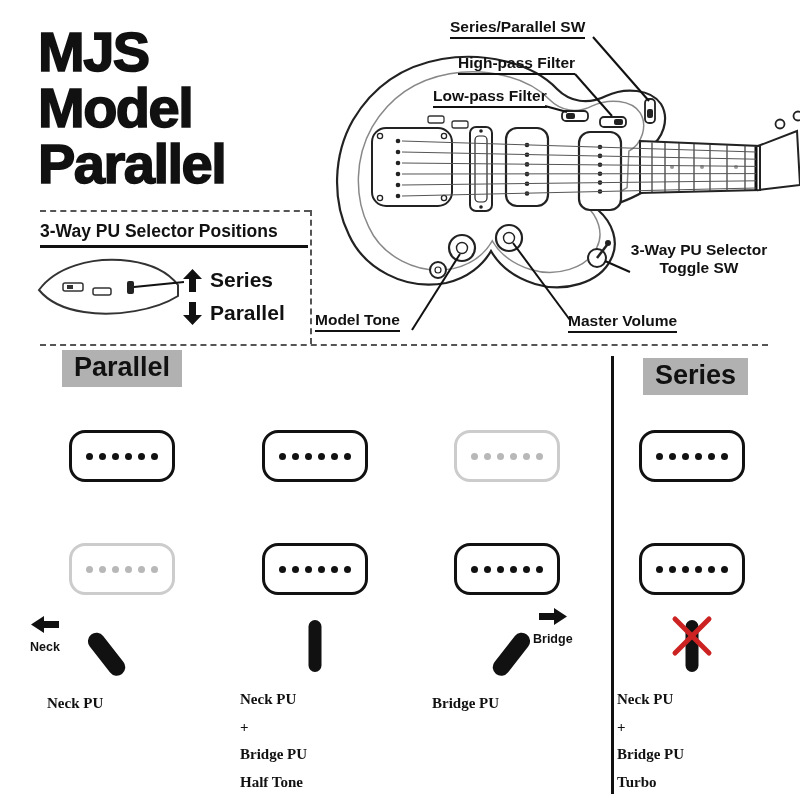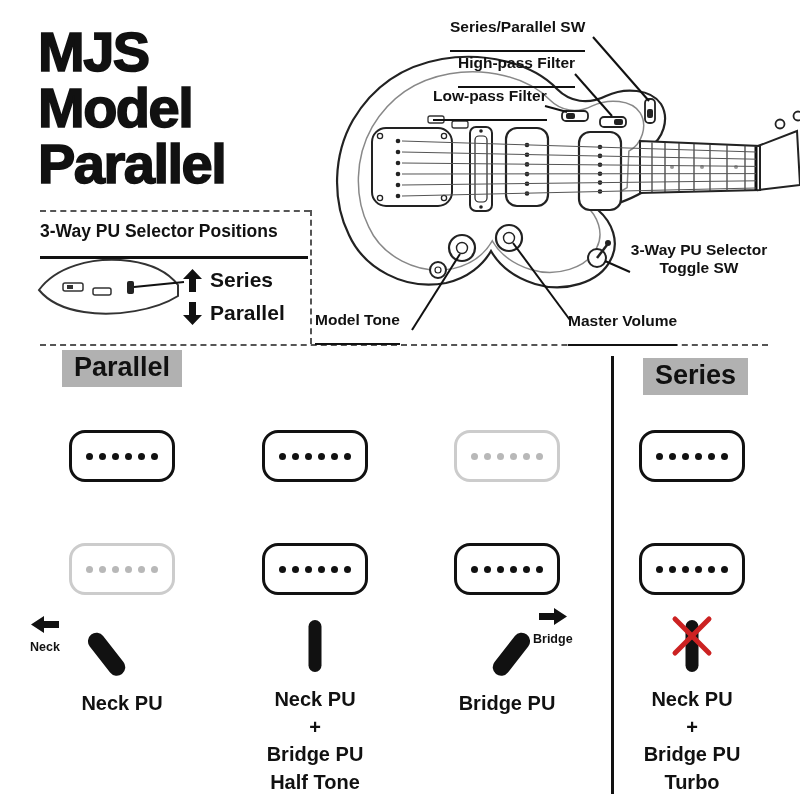--- a/index.html
+++ b/index.html
@@ -14,30 +14,30 @@
     position:absolute; left:38px; top:24px; z-index:2;
     font-size:56px; font-weight:bold; line-height:1.0; letter-spacing:-1.5px;
     -webkit-text-stroke:1.6px #111;
   }
 
   .dash-h { position:absolute; border-top:2px dashed #555; z-index:0; }
   .dash-v { position:absolute; border-left:2px dashed #555; z-index:0; }
 
   .selector-heading {
     position:absolute; left:40px; top:221px; width:268px; z-index:2;
-    font-size:17.5px; font-weight:bold; padding-bottom:14px;
+    font-size:17.5px; font-weight:bold; padding-bottom:3px;
     border-bottom:3px solid #111; white-space:nowrap;
   }
   .sel-row { position:absolute; display:flex; align-items:center; gap:8px; z-index:2; }
   .sel-text { font-size:21px; font-weight:bold; }
 
   .callout {
     position:absolute; z-index:2; font-size:15.5px; font-weight:bold; white-space:nowrap;
   }
-  .underlined { border-bottom:2.5px solid #111; padding-bottom:14px; display:inline-block; }
+  .underlined { border-bottom:2.5px solid #111; padding-bottom:1px; display:inline-block; }
 
   .section-header {
     position:absolute; z-index:2; font-size:27px; font-weight:bold;
     background:var(--header-bg,#b1b1b1); color:#111; padding:2px 12px 4px;
   }
 
   .divider { position:absolute; left:611px; top:356px; width:3px; height:438px; background:#111; z-index:1; }
 
   .pickup {
     position:absolute; width:106px; height:52px; border-radius:16px; background:#fff;
@@ -50,22 +50,22 @@
   .pickup.pu-inactive .dot { background:var(--inactive-dot,#b8b8b8); }
 
   .toggle { position:absolute; z-index:1; }
   .toggle-body { fill:var(--active,#111); }
   .cross-line { stroke:var(--cross,#cc2222); stroke-width:5; stroke-linecap:round; }
 
   .dir-group { position:absolute; text-align:center; z-index:2; }
   .dir-text { font-size:12.5px; font-weight:bold; margin-top:3px; }
 
   .col-label {
-    position:absolute; width:150px; text-align:center; z-index:2;
-    font-size:20px; font-weight:bold; line-height:27.5px;
+    position:absolute; width:150px; text-align:left; z-index:2;
+    font-size:15px; font-weight:bold; line-height:27.5px;font-family:Liberation Serif, serif;
   }
 </style>
 </head>
 <body>
 
 <div class="dash-h" style="left:40px;top:210px;width:270px"></div>
 <div class="dash-v" style="left:310px;top:210px;height:134px"></div>
 <div class="dash-h" style="left:40px;top:344px;width:728px"></div>
 
 <svg class="abs" style="left:0;top:0;width:800px;height:360px;z-index:1" viewBox="0 0 800 360">

